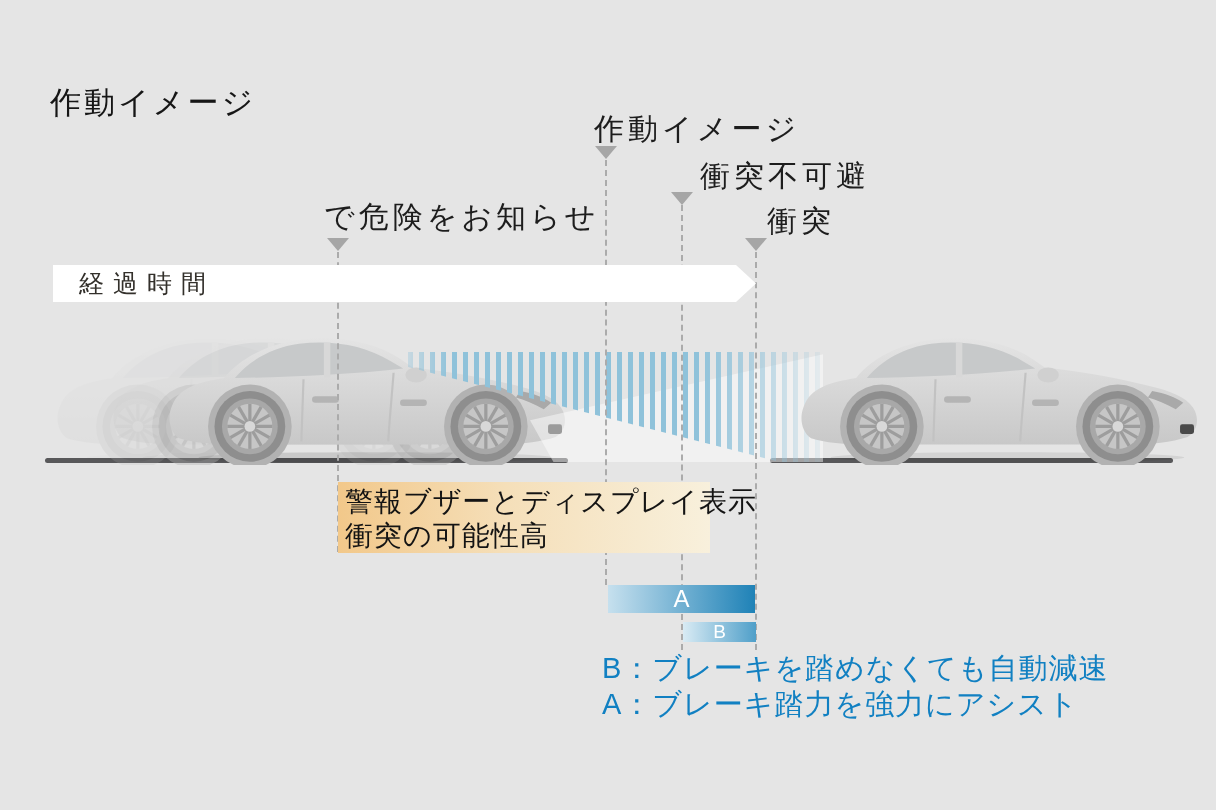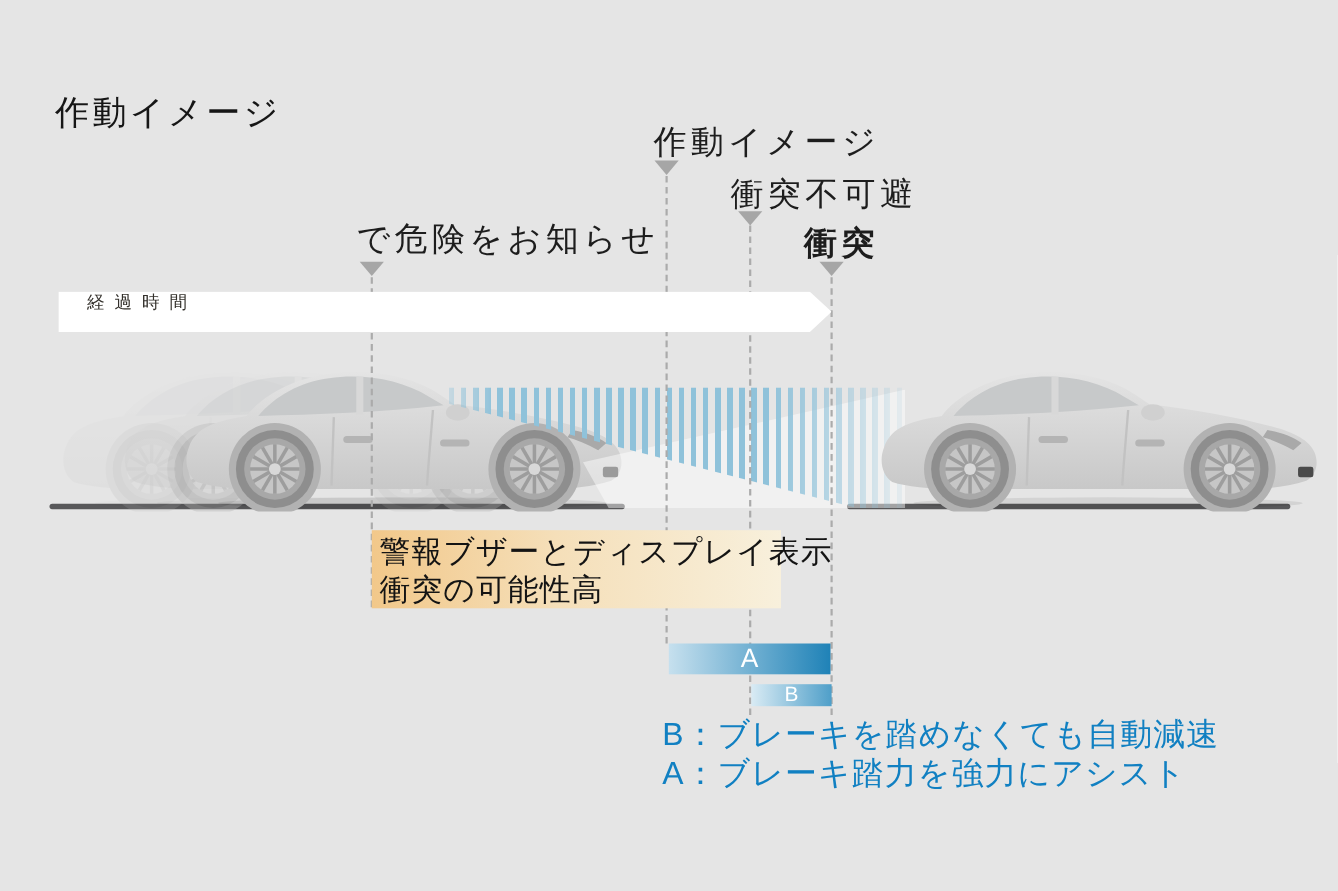--- a/index.html
+++ b/index.html
@@ -8,40 +8,40 @@
     background:#e5e5e5; overflow:hidden;
     font-family:"Liberation Sans","DejaVu Sans",sans-serif;
   }
   .abs{position:absolute;}
   
   #title{left:50px; top:82px; font-size:31px; letter-spacing:3px; color:#161616; font-weight:500; white-space:nowrap;}
   
   .marker-label{font-size:30px; letter-spacing:4px; color:#1d1d1d; font-weight:500; white-space:nowrap;}
   #lbl-possible{left:324px; top:197px;}
   #lbl-high{left:594px; top:109px;}
-  #lbl-unavoidable{left:664px; top:156px;}
-  #lbl-collision{left:731px; top:201px;font-weight:bold;}
+  #lbl-unavoidable{left:700px; top:156px;}
+  #lbl-collision{left:767px; top:201px;}
   
   .tri{width:0;height:0;border-left:11px solid transparent;border-right:11px solid transparent;border-top:13px solid #a6a6a6;z-index:6;}
   #tri-1{left:327px; top:238px;}
   #tri-2{left:595px; top:146px;}
   #tri-3{left:671px; top:192px;}
   #tri-4{left:745px; top:238px;}
   
   .dash{width:0;border-left:2px dashed #ababab;z-index:4;}
   #dash-1{left:337px; top:252px; height:300px;}
   #dash-2{left:605px; top:160px; height:425px;}
   #dash-3{left:681px; top:205px; height:445px;}
   #dash-4{left:755px; top:252px; height:398px;}
   
   #arrow{
     left:53px; top:265px; width:703px; height:37px; background:#ffffff;
     clip-path:polygon(0 0,683px 0,100% 50%,683px 100%,0 100%);
-    display:flex; padding-left:26px; box-sizing:border-box;
-    font-size:16px; letter-spacing:9px; color:#33302b; z-index:5; font-weight:500;
+    display:flex; align-items:center; padding-left:26px; box-sizing:border-box;
+    font-size:25px; letter-spacing:9px; color:#33302b; z-index:5; font-weight:500;
   }
   
   #scene-left{left:0;top:0;z-index:1;}
   #scene-right{left:0;top:0;z-index:3;}
   
   #beam-soft{
     left:530px; top:352px; width:293px; height:110px; z-index:2;
     background:rgba(255,255,255,0.45);
     clip-path:polygon(0 62%,100% 2%,100% 100%,8% 100%);
   }

